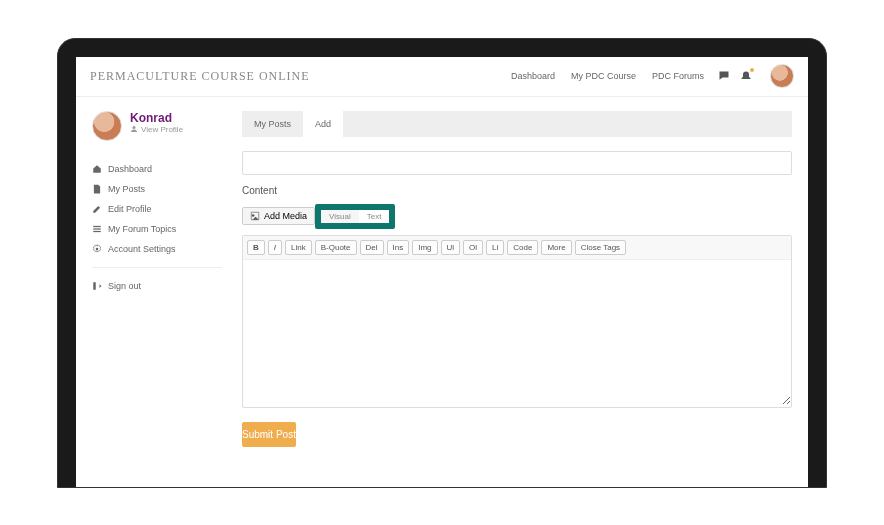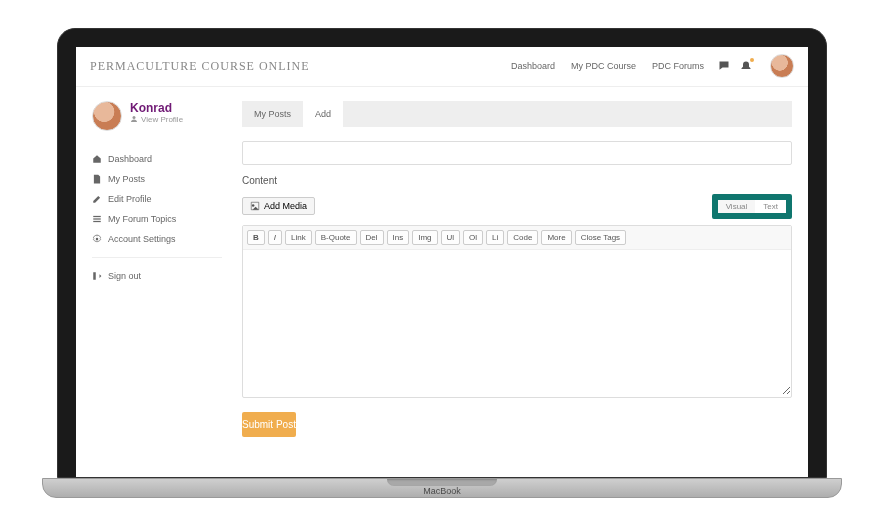--- a/index.html
+++ b/index.html
@@ -123,21 +123,21 @@
     .tabs {
       height:26px; background:#eeeeee; display:flex; align-items:stretch; font-size:9px;
     }
     .tab { padding:0 12px; display:flex; align-items:center; color:#666; cursor:pointer;}
     .tab.active { background:#fff;}
     .form-area { padding-top:14px; display:flex; flex-direction:column; gap:4px;}
     label.field-label { font-size:10px; color:#555; margin-top:6px;}
     .title-input {
       width:100%; height:24px; border:1px solid #ddd; border-radius:2px; padding:0 6px; font-size:10px;
     }
-    .toolbar-row { display:flex; justify-content:space-between; align-items:center; margin-top:4px;}
+    .toolbar-row { display:flex; align-items:center; margin-top:4px;}
     .add-media-btn {
       border:1px solid #ccc; background:#f5f5f5; border-radius:2px;
       padding:3px 7px; font-size:9px; display:flex; gap:4px; align-items:center; cursor:pointer;
     }
     .mode-tabs { display:flex; border:6px solid #0f766e; border-radius:2px; overflow:hidden;}
     .mode-tabs div { padding:2px 8px; font-size:8px; color:#888; cursor:pointer;}
     .mode-tabs div.active{ background:#fff;}
     .mode-tabs div.inactive{ background:#f6f6f6;}
     .editor-wrap { border:1px solid #ddd; border-radius:2px; margin-top:2px;}
     .editor-toolbar {
@@ -307,17 +307,13 @@
               <textarea class="editor-area" style=""></textarea>
             </div>
 
             <button class="submit-btn">Submit Post</button>
           </div>
         </main>
       </div>
 
     </div>
   </div>
-  <div class="laptop-base">
-    <div class="laptop-notch"></div>
-    <div class="macbook">MacBook</div>
-  </div>
 </div>
 
 </body></html>

